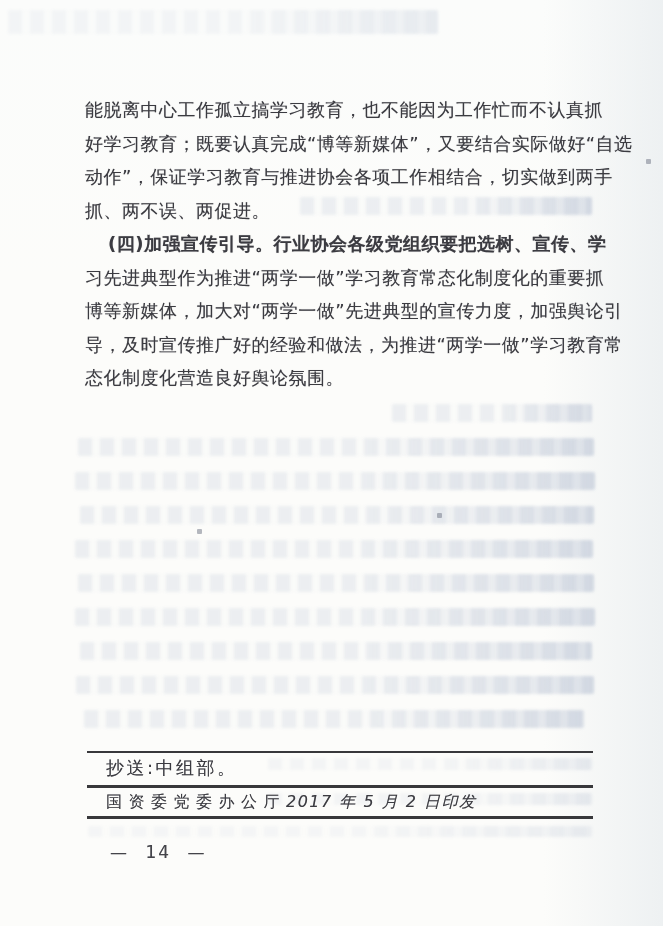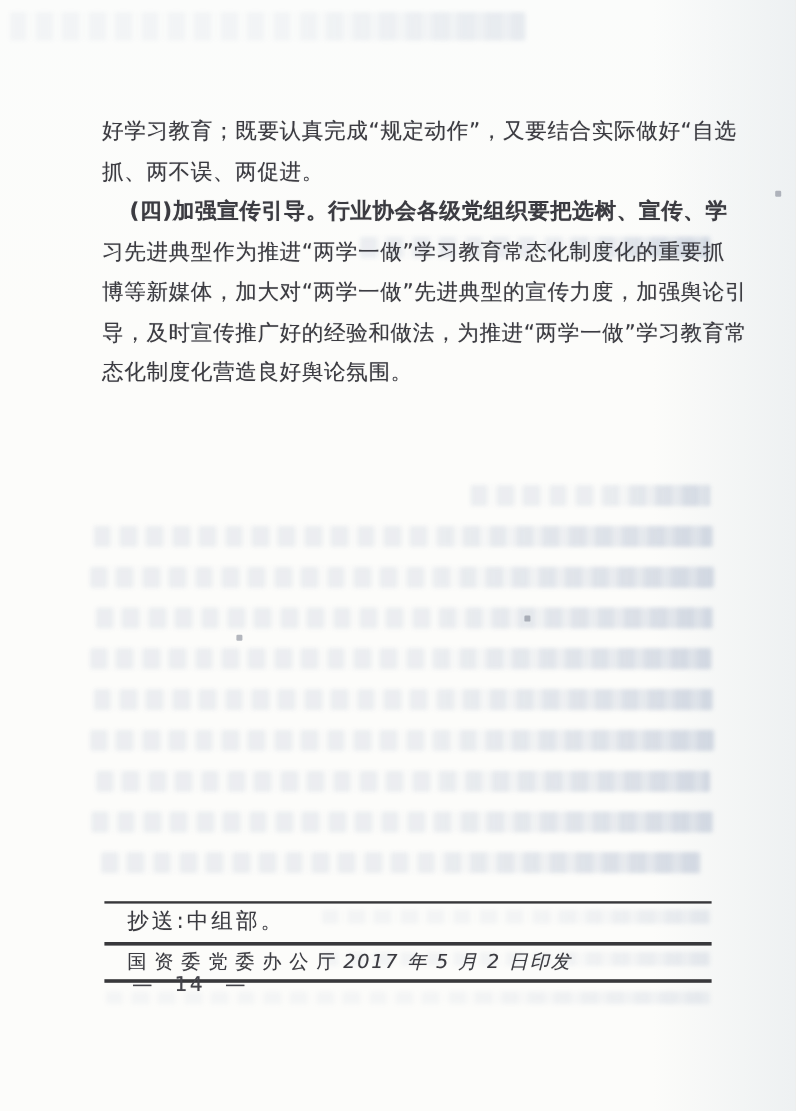--- a/index.html
+++ b/index.html
@@ -76,21 +76,21 @@
   }
   .issue-row{
     position:absolute;left:106px;right:86px;top:791px;height:22px;line-height:22px;
     display:flex;justify-content:flex-start;align-items:center;
     font-size:16px;
     text-shadow:0 0 .6px rgba(59,59,65,.4);
   }
   .issuer{letter-spacing:6.5px;}
   .print-date{letter-spacing:1.5px;font-style:italic;}
   .page-number{
-    position:absolute;left:110px;top:810px;height:22px;line-height:22px;
+    position:absolute;left:110px;top:841px;height:22px;line-height:22px;
     font-size:17px;letter-spacing:2px;word-spacing:9px;
     color:#44444a;
     text-shadow:0 0 .6px rgba(59,59,65,.4);
   }
 </style>
 </head>
 <body>
 
 <div class="page">
 
@@ -109,21 +109,23 @@
     <i style="top:710px;left:84px;width:500px"></i>
     <i style="top:758px;left:268px;width:324px;height:12px;opacity:.45"></i>
     <i style="top:793px;left:268px;width:324px;height:12px;opacity:.45"></i>
     <i style="top:826px;left:88px;width:504px;height:11px;opacity:.4"></i>
   </div>
   <span class="speck" style="left:646px;top:159px"></span>
   <span class="speck" style="left:437px;top:513px"></span>
   <span class="speck" style="left:197px;top:529px"></span>
 
   <main class="body-text">
-    <div class="line">好学习教育；既要认真完成“规定动作”，又要结合实际做好“自选</div>
+    <div class="line">能脱离中心工作孤立搞学习教育，也不能因为工作忙而不认真抓</div>
+    <div class="line">好学习教育；既要认真完成“博等新媒体”，又要结合实际做好“自选</div>
+    <div class="line">动作”，保证学习教育与推进协会各项工作相结合，切实做到两手</div>
     <div class="line end">抓、两不误、两促进。</div>
     <div class="line indent">(四)加强宣传引导。行业协会各级党组织要把选树、宣传、学</div>
     <div class="line">习先进典型作为推进“两学一做”学习教育常态化制度化的重要抓</div>
     <div class="line">博等新媒体，加大对“两学一做”先进典型的宣传力度，加强舆论引</div>
     <div class="line">导，及时宣传推广好的经验和做法，为推进“两学一做”学习教育常</div>
     <div class="line end">态化制度化营造良好舆论氛围。</div>
   </main>
 
   <div class="rule rule-1"></div>
 

